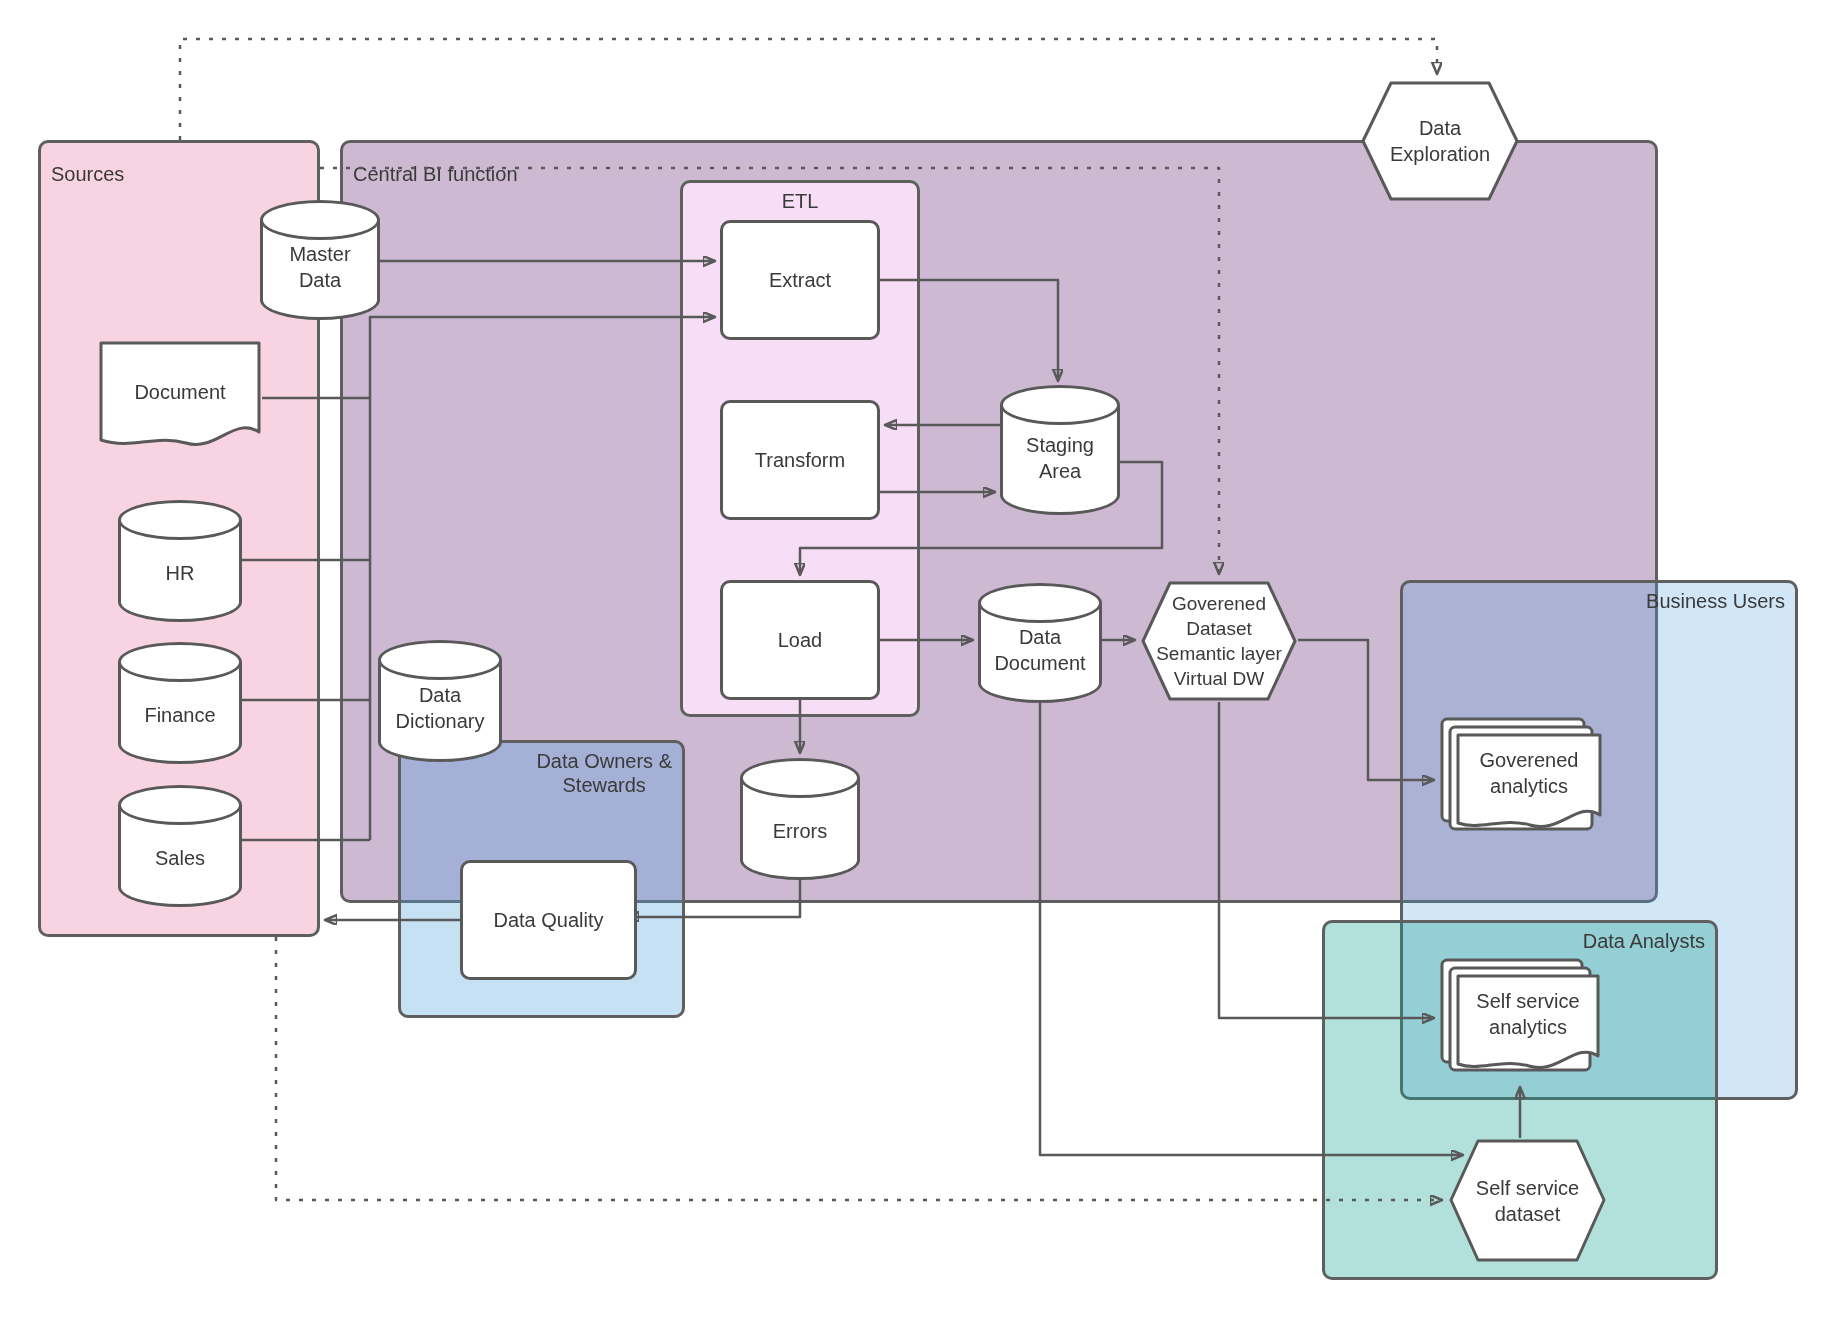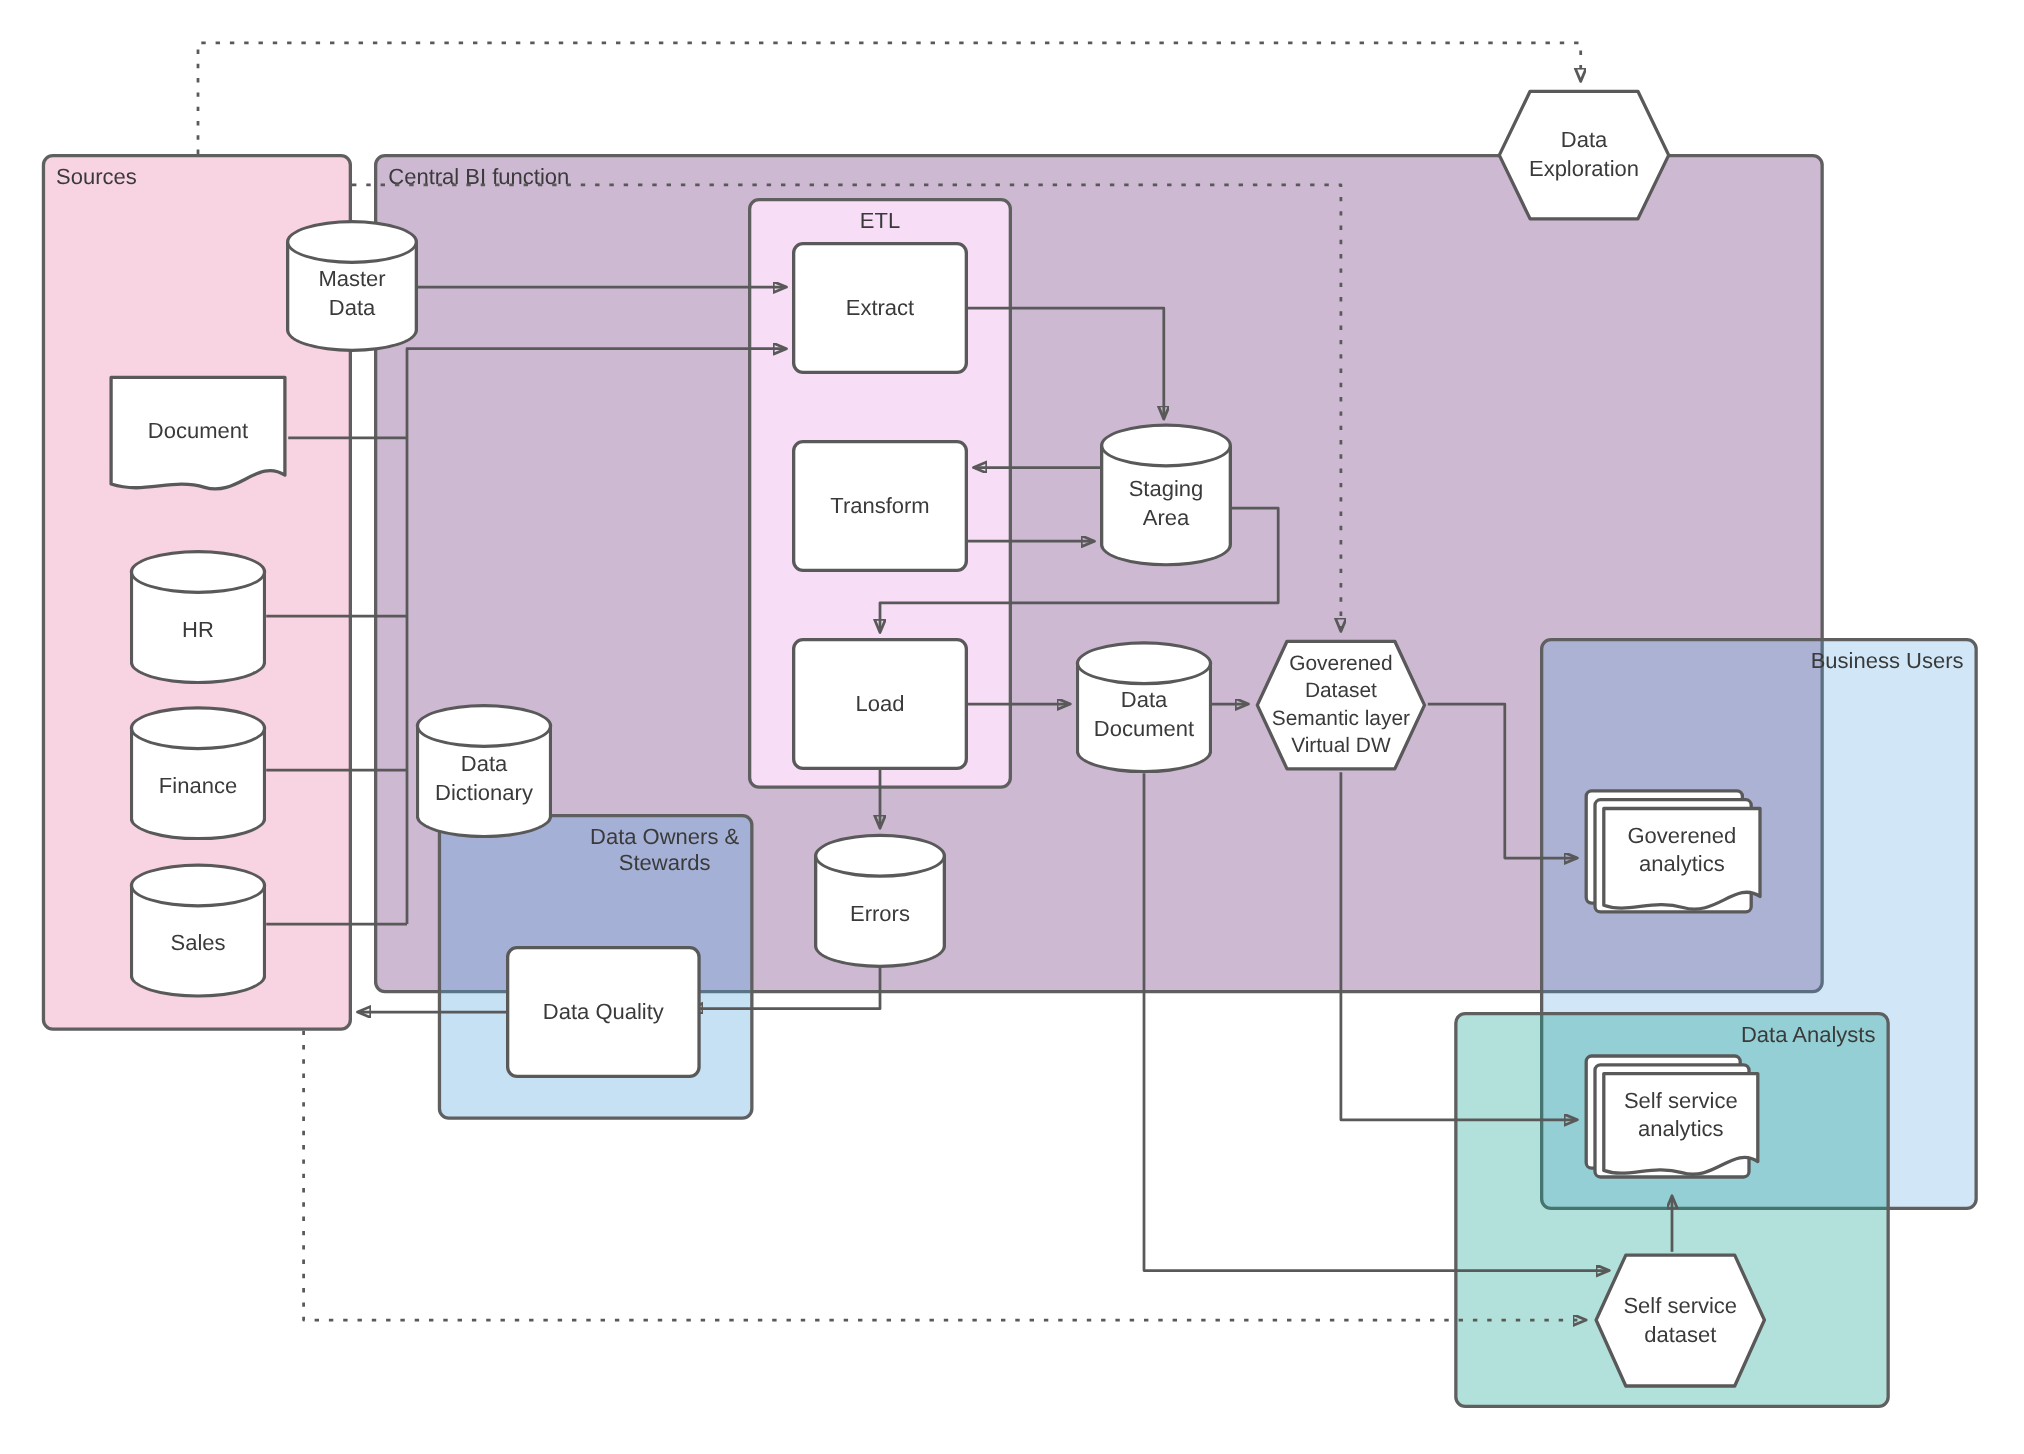--- a/index.html
+++ b/index.html
@@ -9,21 +9,21 @@
   }
   
   .container{position:absolute;border:3px solid #5f5f5f;border-radius:10px;box-sizing:border-box;z-index:1;}
   .c-sources{background:var(--sources-fill);}
   .c-centralbi{background:var(--central-bi-fill);}
   .c-etl{background:var(--etl-fill);}
   .c-owners{background:var(--owners-fill);}
   .c-business{background:var(--business-fill);}
   .c-analysts{background:var(--analysts-fill);}
   .clabel{position:absolute;font-size:20px;line-height:24px;color:var(--text-color);white-space:nowrap;}
-  .clabel.tl{left:10px;top:6px;}
+  .clabel.tl{left:10px;top:19px;}
   .clabel.tc{left:0;right:0;top:6px;text-align:center;}
   .clabel.tr{right:10px;top:6px;text-align:center;white-space:normal;}
   
   #connectors{position:absolute;left:0;top:0;z-index:5;}
   #connectors path{fill:none;stroke:var(--connector);stroke-width:2.5;stroke-linejoin:round;}
   #connectors path.dash{stroke-dasharray:4 9;}
   
   .shape-label{font-size:20px;line-height:26px;text-align:center;color:var(--text-color);}
   .shape-label span{display:block;}
   .box{position:absolute;background:#fff;border:3px solid var(--shape-border);border-radius:10px;

